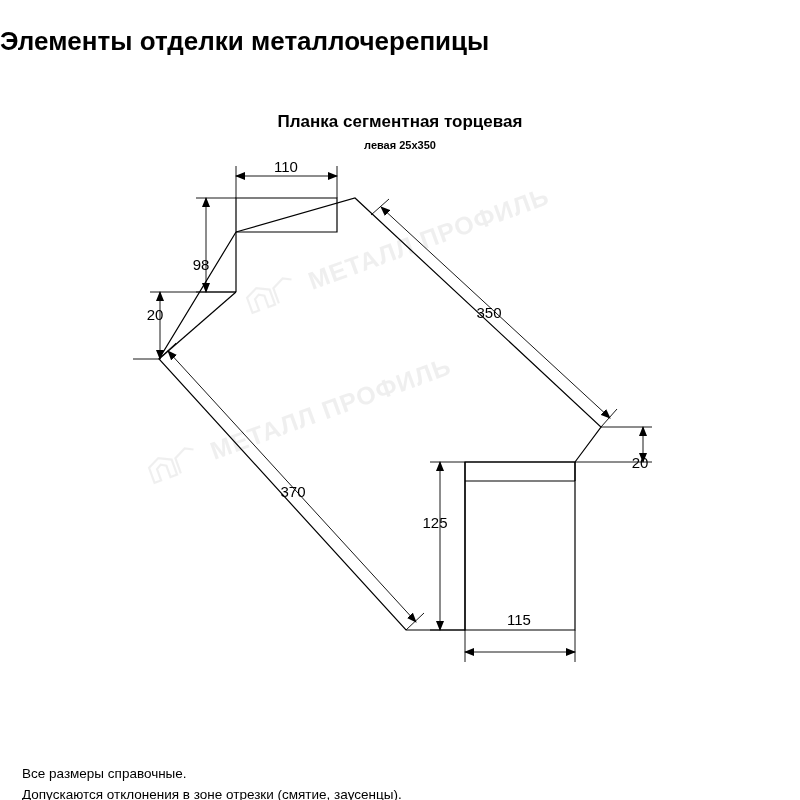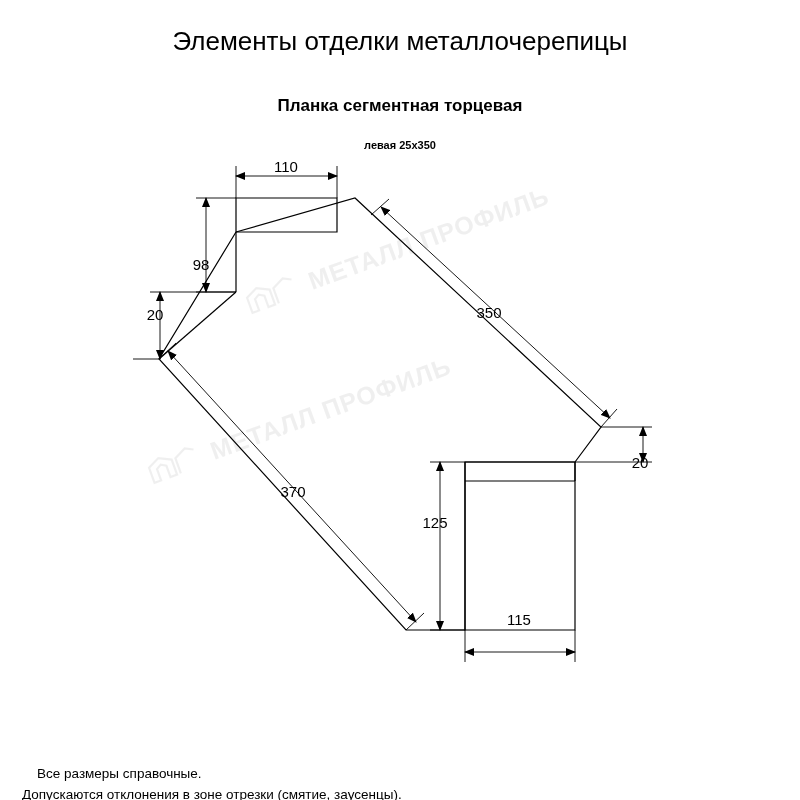--- a/index.html
+++ b/index.html
@@ -18,29 +18,29 @@
   #page {
     position: relative;
     width: 800px;
     height: 800px;
   }
   .title {
     position: absolute;
     top: 26px;
     left: 0;
     width: 800px;
-    text-align: center;
+    text-align: left;
     font-size: 26px;
-    font-weight: normal;
+    font-weight: bold;
     letter-spacing: 0px;
     color: #000;
   }
   .subtitle1 {
     position: absolute;
-    top: 96px;
+    top: 112px;
     left: 0;
     width: 800px;
     text-align: center;
     font-size: 17px;
     font-weight: bold;
     color: #000;
   }
   .subtitle2 {
     position: absolute;
     top: 139px;
@@ -55,21 +55,21 @@
     position: absolute;
     top: 0;
     left: 0;
   }
   .footer {
     position: absolute;
     left: 22px;
     font-size: 13.5px;
     color: #000;
   }
-  .footer.l1 { top: 766px; margin-left: 15px; }
+  .footer.l1 { top: 766px; }
   .footer.l2 { top: 787px; }
   .dimtext {
     font-family: "Liberation Sans", sans-serif;
     font-size: 15px;
     fill: #000;
   }
   .wm {
     position: absolute;
     opacity: 0.13;
     color: #8a8a8a;

